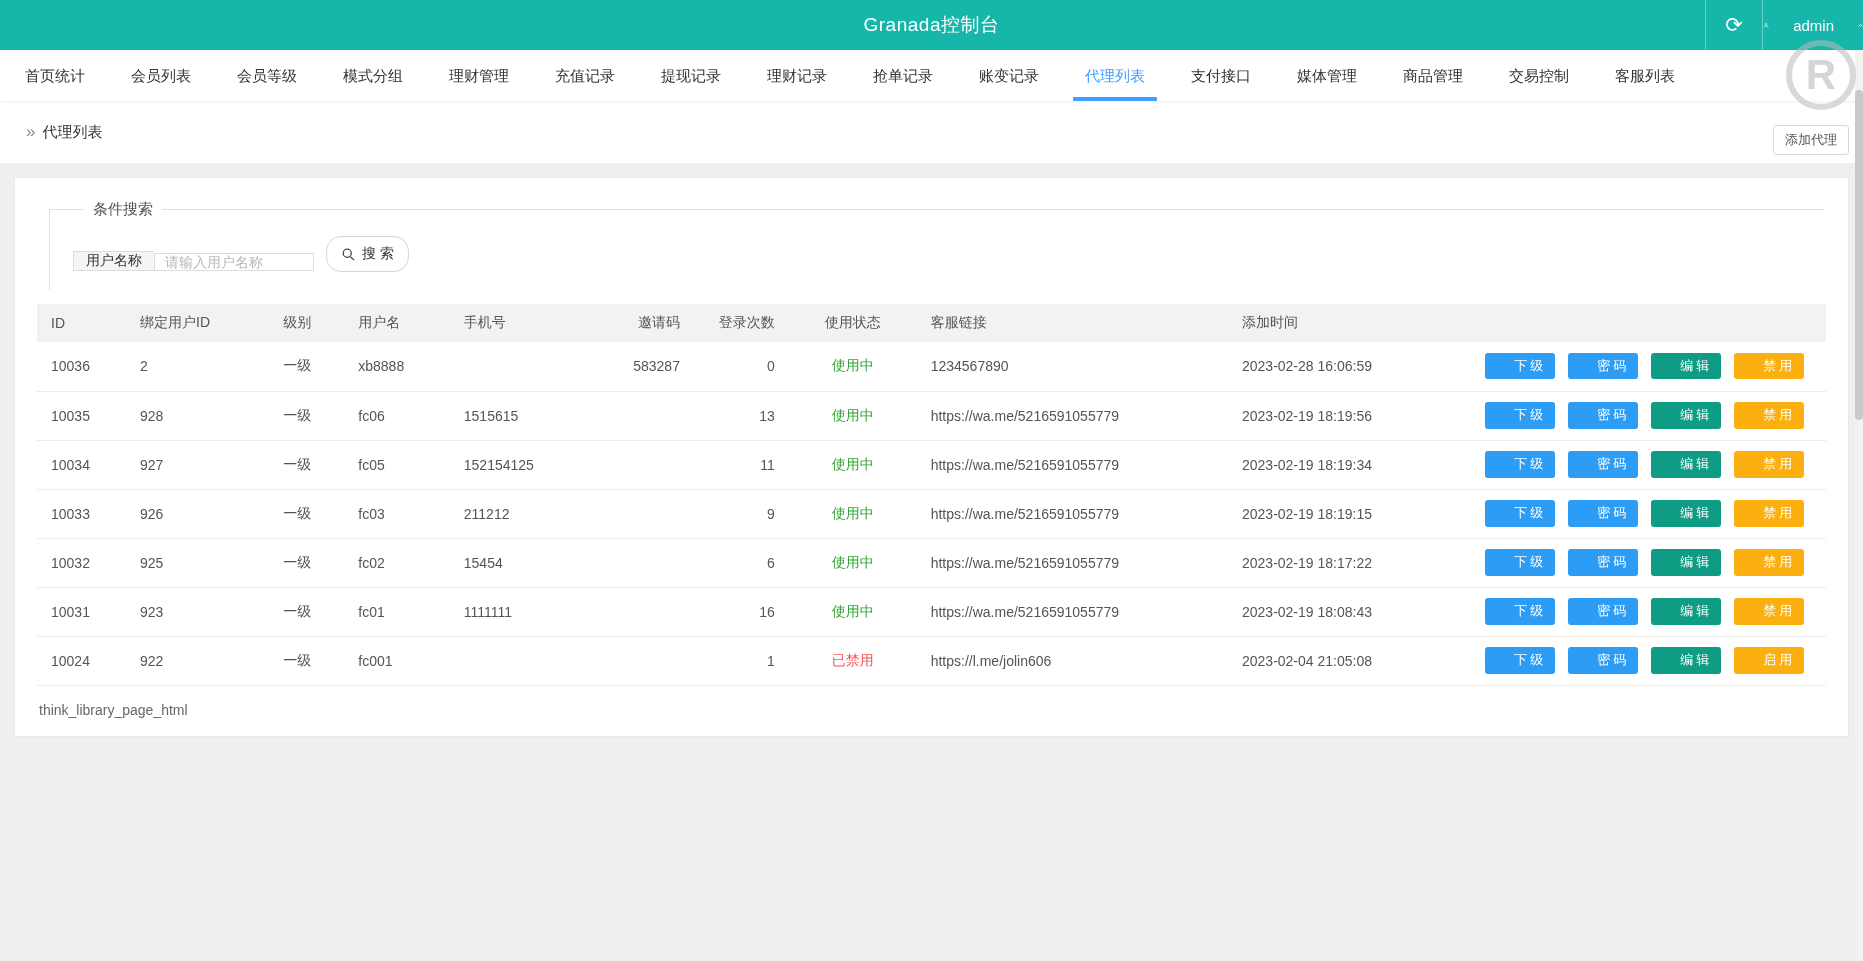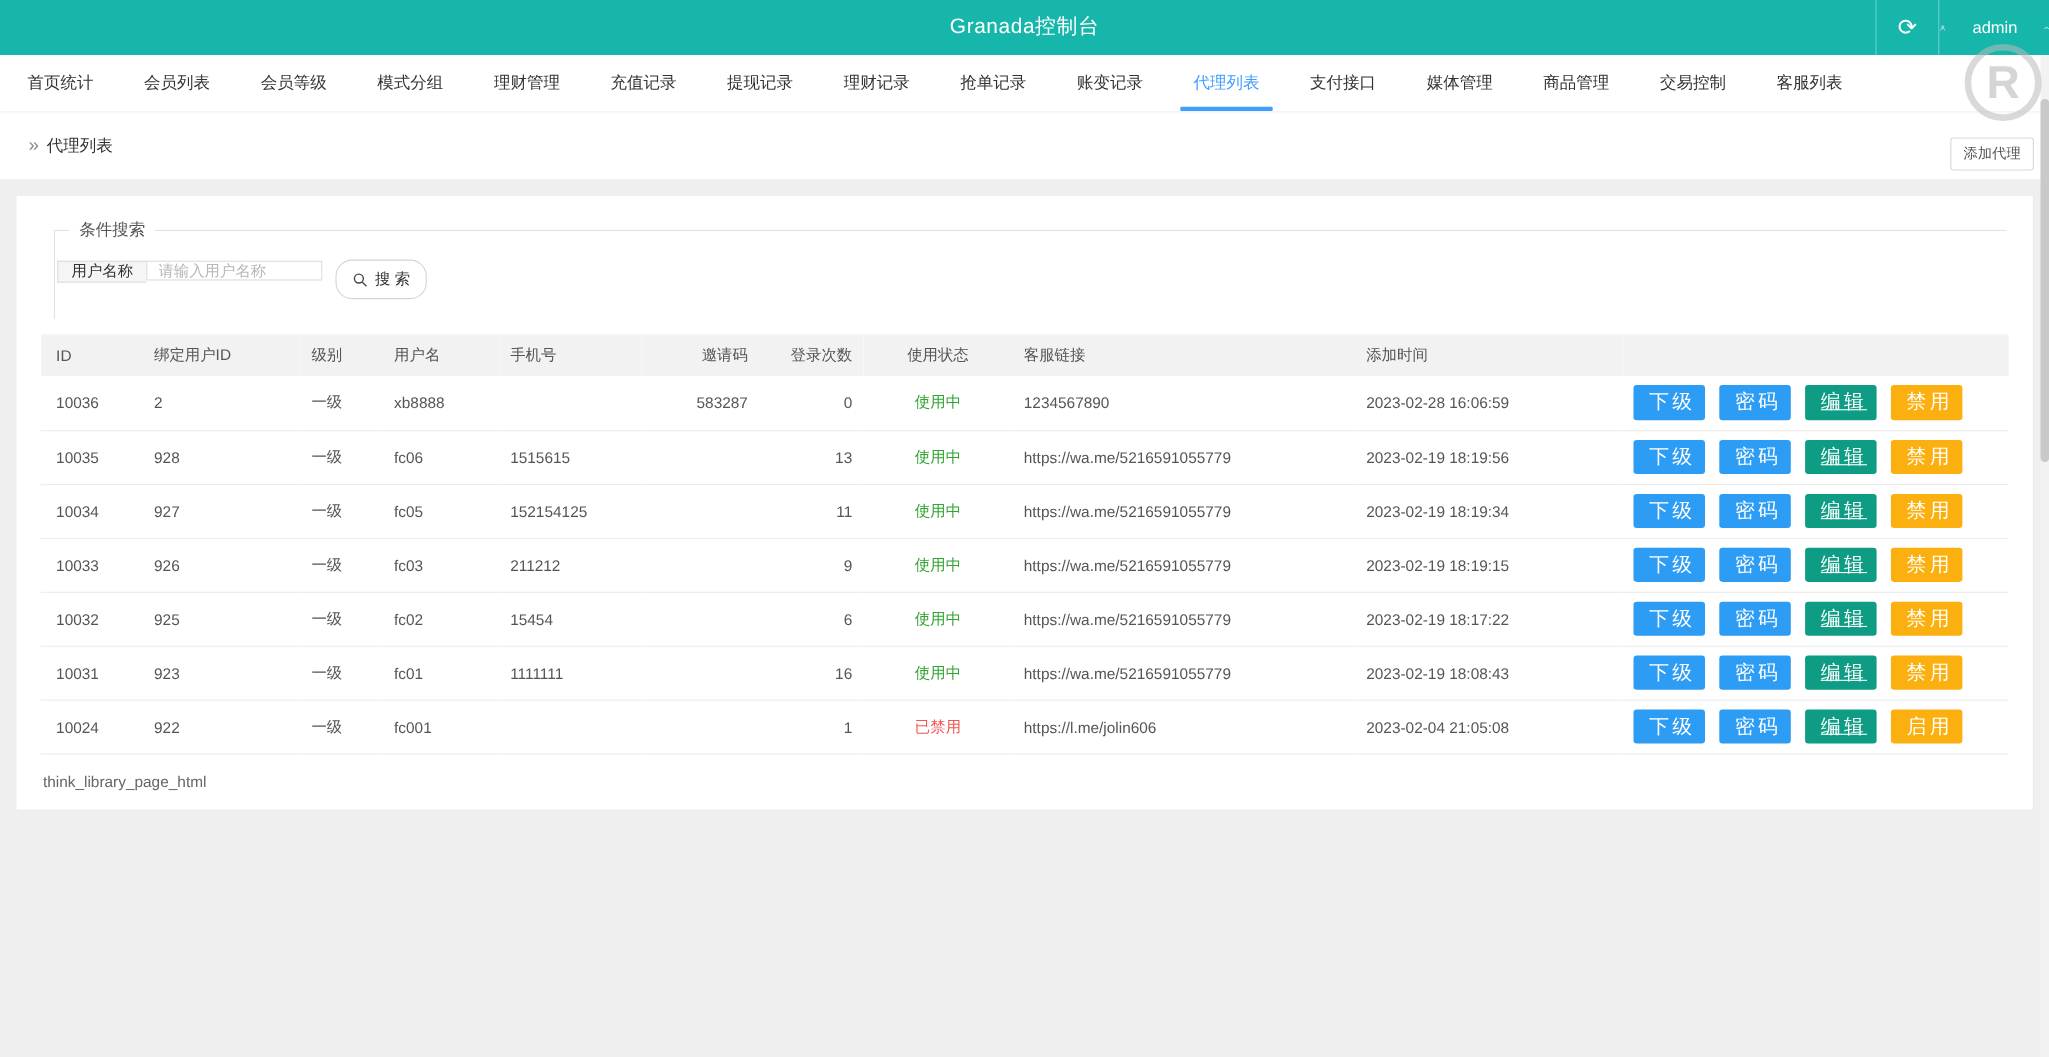--- a/index.html
+++ b/index.html
@@ -81,27 +81,27 @@
     height: 560px;
     padding: 20px 22px 0 22px;
     position: relative;
   }
 
   
   .search-fieldset {
     border: 1px solid #e2e2e2;
     border-right: none; border-bottom: none;
     margin: 2px 2px 14px 12px;
-    padding: 15px 0 18px 2px;
+    padding: 15px 0 18px 23px;
   }
   .search-fieldset legend {
     font-size: 15px; color: #555; padding: 0 9px; margin-left: 11px;
   }
   .search-row { display: flex; align-items: center; gap: 12px; margin-top: 2px; }
-  .input-group { display: flex; align-items: flex-start; height: 34px; }
+  .input-group { display: flex; align-items: flex-end; height: 34px; }
   .input-addon {
     display: flex; align-items: center; padding: 0 12px;
     background: #f5f5f5; border: 1px solid #dcdcdc; border-right: none;
     font-size: 14px; color: #333; white-space: nowrap;
   }
   .input-group input {
     width: 160px; border: 1px solid #dcdcdc; padding: 0 10px;
     font-size: 14px; color: #333; outline: none; font-family: inherit;
   }
   .input-group input::placeholder { color: #b8b8b8; }
@@ -124,26 +124,26 @@
     height: 49px; padding: 0 10px; font-size: 14px; color: #555;
     border-bottom: 1px solid #ececec; white-space: nowrap; overflow: hidden;
   }
   th:first-child, td:first-child { padding-left: 14px; }
   .al-right  { text-align: right; }
   .al-center { text-align: center; }
   .status-active   { color: var(--status-active, #33a433); }
   .status-disabled { color: var(--status-disabled, #f25555); }
 
   .btn {
-    display: inline-block; padding: 6px 9px 6px 14px; border: none; border-radius: 3px;
-    color: #fff; font-size: 18px; letter-spacing: 3px; margin-right: 13px;
+    display: inline-block; padding: 6px 9px 6px 29px; border: none; border-radius: 3px;
+    color: #fff; font-size: 13px; letter-spacing: 3px; margin-right: 13px;
     cursor: pointer; font-family: inherit; line-height: 1.1;
   }
   .btn-blue  { background: var(--btn-blue, #2d9cf4); }
-  .btn-teal  { background: var(--btn-teal, #0e9c84); text-decoration: underline; }
+  .btn-teal  { background: var(--btn-teal, #0e9c84); }
   .btn-amber { background: var(--btn-amber, #fbb010); }
 
   .footer-note { margin: 16px 0 0 2px; font-size: 14px; color: #666; }
 
   
   .watermark {
     position: absolute; left: 1786px; top: 40px; width: 70px; height: 70px;
     border: 6px solid rgba(185,185,185,.55); border-radius: 50%;
     display: flex; align-items: center; justify-content: center;
     font-size: 42px; font-weight: bold; color: rgba(185,185,185,.6);

